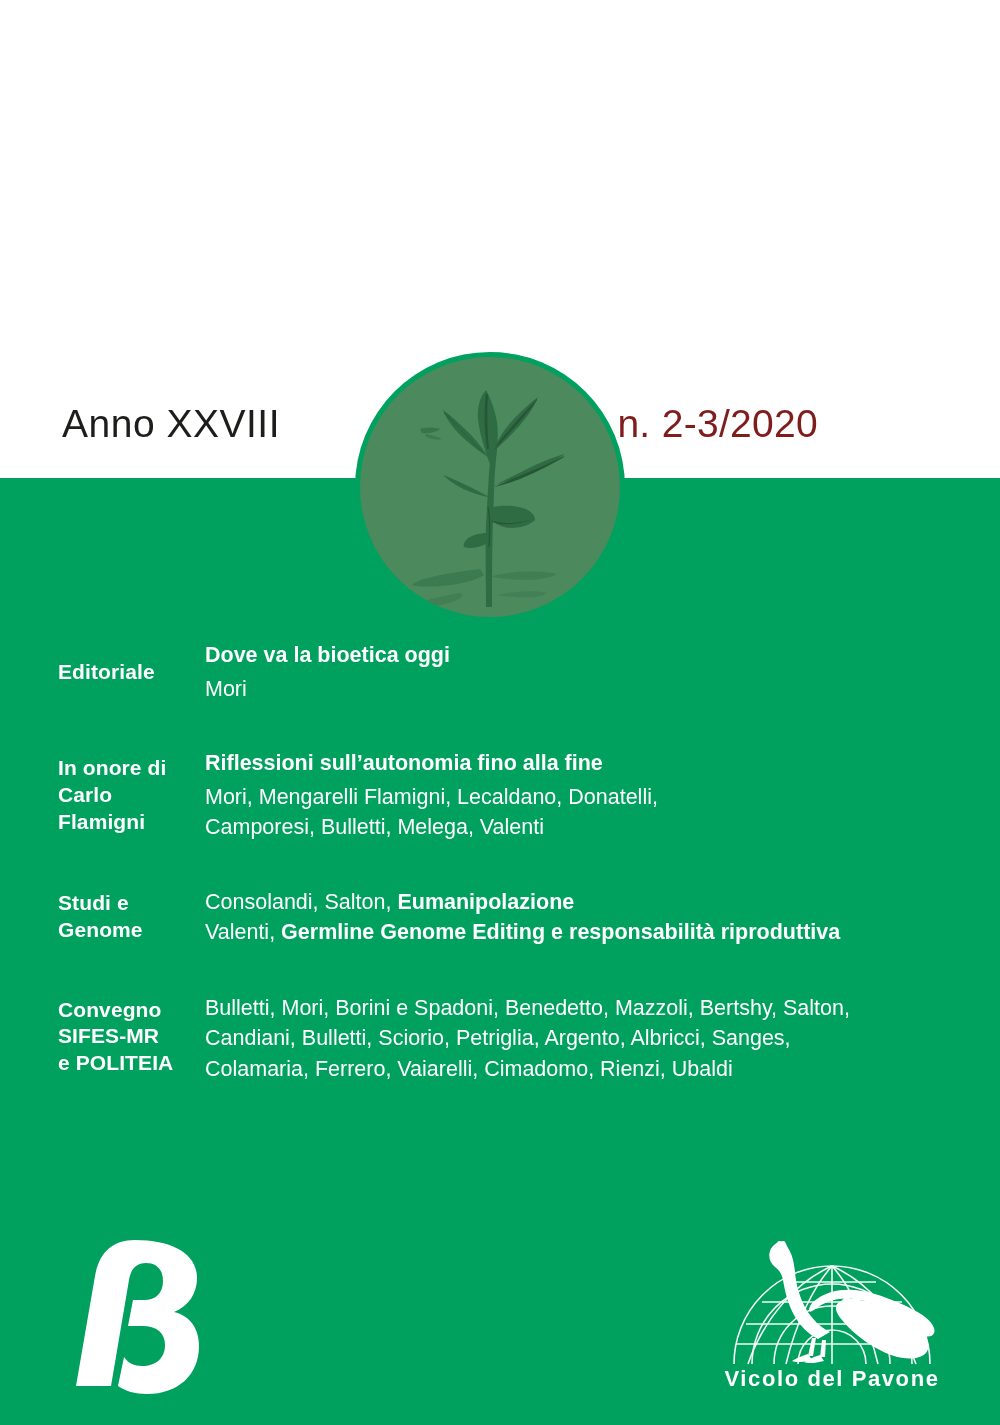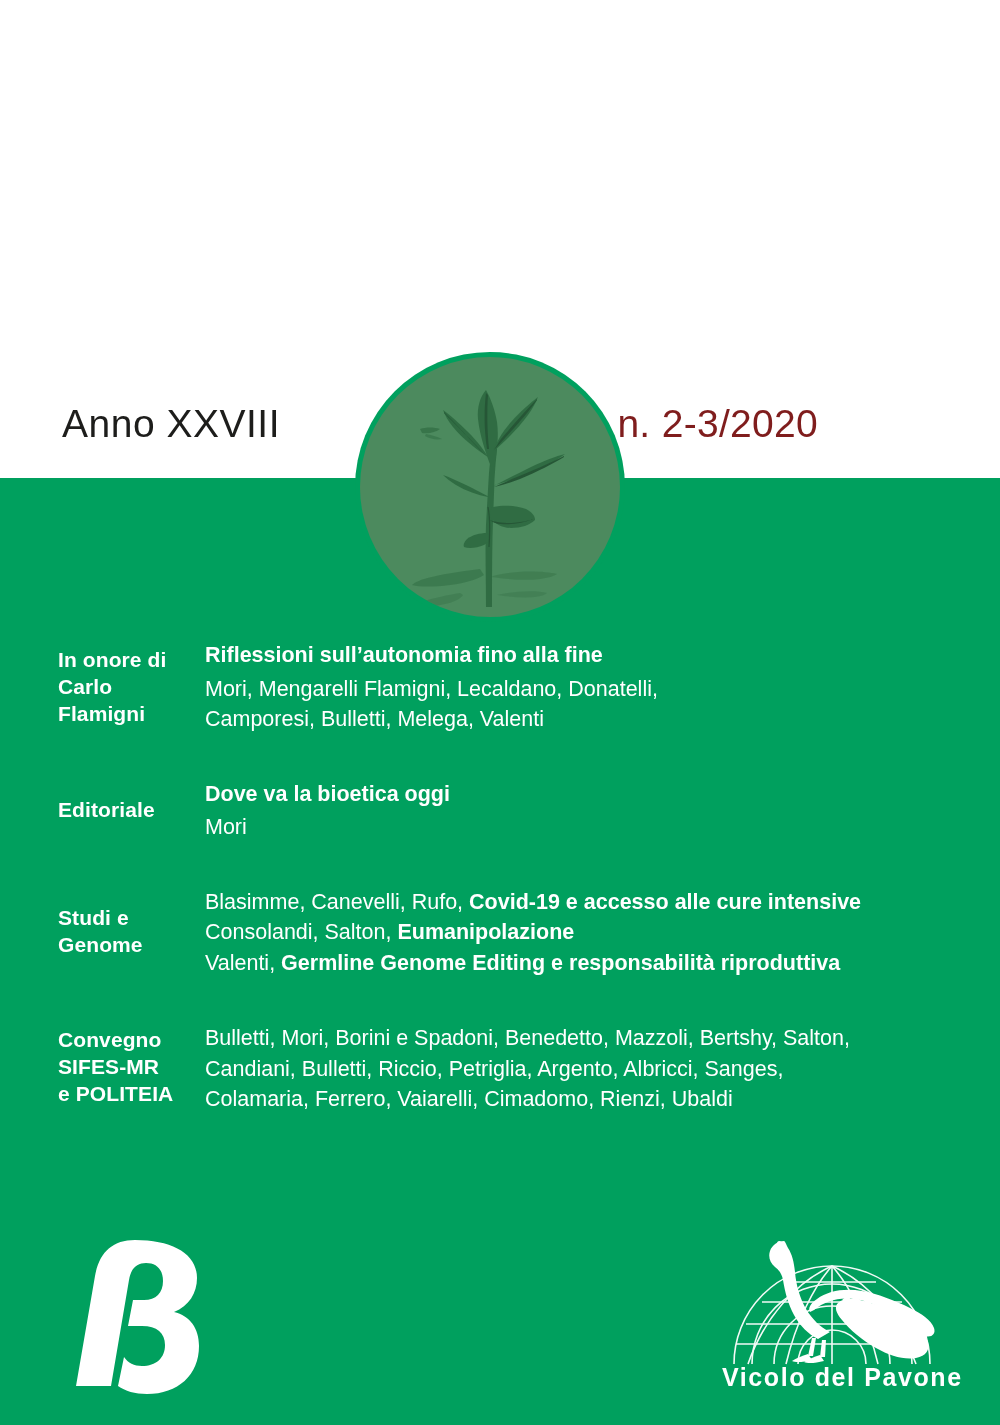--- a/index.html
+++ b/index.html
@@ -210,25 +210,25 @@
     right: 58px;
     top: 8px;
     width: 220px;
     height: 160px;
   }
   .publisher-name {
     position: absolute;
     left: 0;
     bottom: 6px;
     width: 220px;
-    text-align: left;
+    text-align: center;
     color: #ffffff;
     font-family: "Liberation Sans", sans-serif;
     font-weight: 700;
-    font-size: 25px;
+    font-size: 22px;
     letter-spacing: 1.6px;
     white-space: nowrap;
   }
 </style>
 </head>
 <body>
 
 <div id="cover">
 
   <div class="green-panel"></div>
@@ -298,62 +298,59 @@
           <path d="M66 77 C72 78 78 80 82 82 C77 83 70 82 65 79 Z" opacity="0.55"></path>
 
           <path d="M128 150 C130 160 130 175 129 190" stroke="#245434" stroke-width="1.2" fill="none"></path>
         </g>
       </svg>
     </div>
   </div>
 
   <div class="toc">
 
+    <div class="toc-row row-edit">
+      <div class="toc-label">
+        <div>Editoriale</div>
+      </div>
+      <div class="toc-entries">
+        <div class="toc-entry">
+          <span class="t">Dove va la bioetica oggi</span>
+        </div>
+        <div class="entry-gap"></div>
+        <div class="toc-entry">
+          <span class="a">Mori</span>
+        </div>
+      </div>
+    </div>
+
     <div class="toc-row row-honour">
       <div class="toc-label">
         <div>In onore di</div>
         <div>Carlo Flamigni</div>
       </div>
       <div class="toc-entries">
         <div class="toc-entry">
           <span class="t">Riflessioni sull’autonomia fino alla fine</span>
         </div>
         <div class="entry-gap"></div>
         <div class="toc-entry">
           <span class="a">Mori, Mengarelli Flamigni, Lecaldano, Donatelli,</span>
         </div>
         <div class="toc-entry">
           <span class="a">Camporesi, Bulletti, Melega, Valenti</span>
         </div>
       </div>
     </div>
 
-    <div class="toc-row row-edit">
-      <div class="toc-label">
-        <div>Editoriale</div>
-      </div>
-      <div class="toc-entries">
-        <div class="toc-entry">
-          <span class="t">Dove va la bioetica oggi</span>
-        </div>
-        <div class="entry-gap"></div>
-        <div class="toc-entry">
-          <span class="a">Mori</span>
-        </div>
-      </div>
-    </div>
-
     <div class="toc-row row-studi">
       <div class="toc-label">
         <div>Studi e Genome</div>
       </div>
       <div class="toc-entries">
-        <div class="toc-entry">
-          <span class="a">Blasimme, Canevelli, Rufo, </span><span class="t">Covid-19 e accesso alle cure intensive</span>
-        </div>
         <div class="toc-entry">
           <span class="a">Consolandi, Salton, </span><span class="t">Eumanipolazione</span>
         </div>
         <div class="toc-entry">
           <span class="a">Valenti, </span><span class="t">Germline Genome Editing e responsabilità riproduttiva</span>
         </div>
       </div>
     </div>
 
     <div class="toc-row row-conv">
@@ -361,21 +358,21 @@
         <div>Convegno</div>
         <div>SIFES-MR</div>
         <div>e POLITEIA</div>
       </div>
       <div class="toc-entries">
         <div class="entry-gap"></div>
         <div class="toc-entry">
           <span class="a">Bulletti, Mori, Borini e Spadoni, Benedetto, Mazzoli, Bertshy, Salton,</span>
         </div>
         <div class="toc-entry">
-          <span class="a">Candiani, Bulletti, Riccio, Petriglia, Argento, Albricci, Sanges,</span>
+          <span class="a">Candiani, Bulletti, Sciorio, Petriglia, Argento, Albricci, Sanges,</span>
         </div>
         <div class="toc-entry">
           <span class="a">Colamaria, Ferrero, Vaiarelli, Cimadomo, Rienzi, Ubaldi</span>
         </div>
       </div>
     </div>
 
   </div>
 
   <div class="footer">

